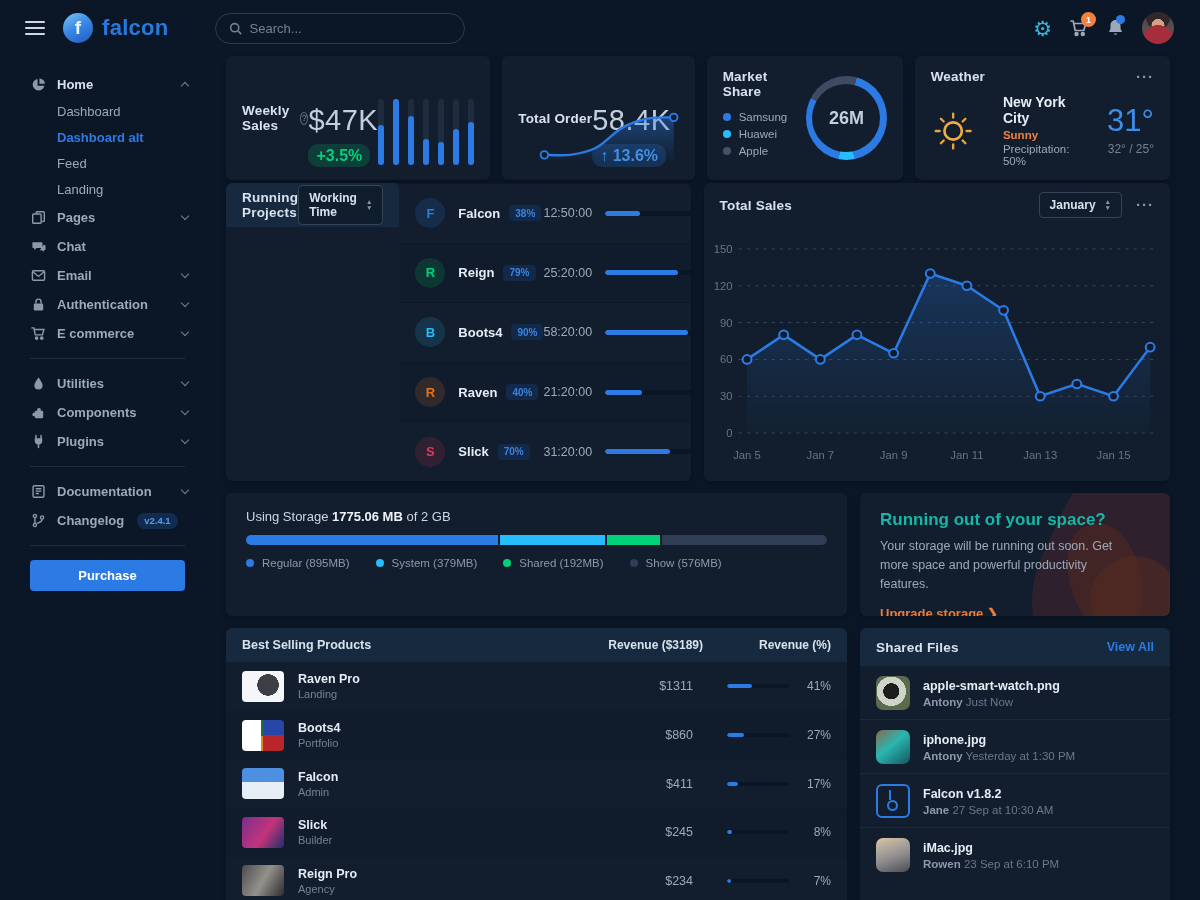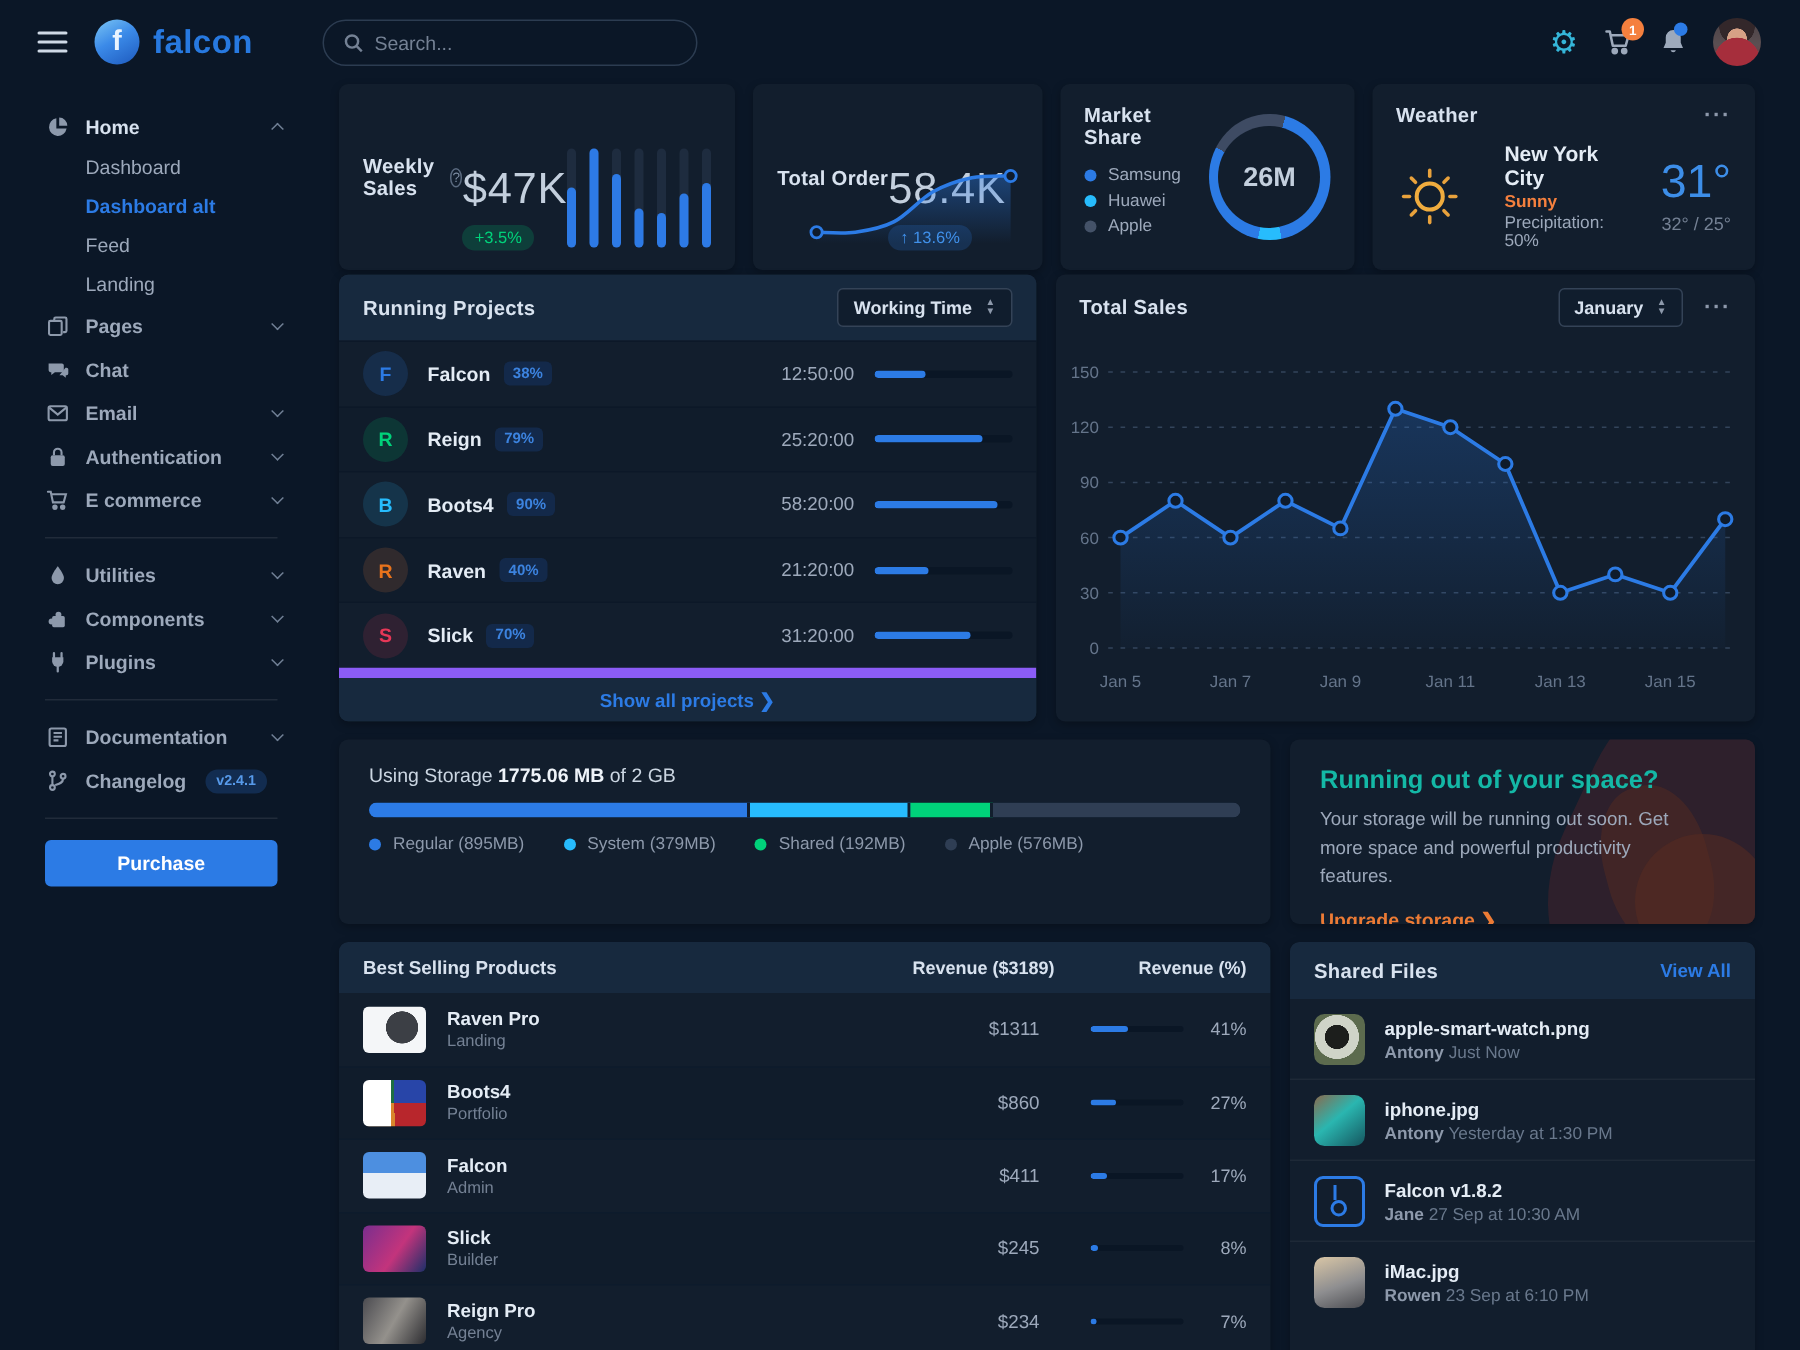--- a/index.html
+++ b/index.html
@@ -69,21 +69,21 @@
   .strip{background:#17293e;display:flex;align-items:center;padding:0 16px;border-radius:6px 6px 0 0}
   .dots{color:#8d99ab;font-size:15px;font-weight:700;letter-spacing:1px;cursor:pointer;line-height:.4}
 
   
   .kpi{padding:13px 16px;display:flex;flex-direction:row}
   .kpi-head{display:flex;align-items:center;gap:6px}
   .qmark{width:13px;height:13px;border-radius:50%;border:1px solid #5b6b80;color:#7d8da3;
     font-size:9px;display:flex;align-items:center;justify-content:center}
   .kpi-body{flex:1;display:flex;align-items:flex-end;justify-content:space-between}
   .kpi-value{font-size:29px;font-weight:500;color:#c3cfdd;letter-spacing:.5px}
-  .badge{display:inline-block;font-size:11px;font-weight:400;padding:2.5px 8px;border-radius:10px;margin-top:7px}
+  .badge{display:inline-block;font-size:16px;font-weight:700;padding:2.5px 8px;border-radius:10px;margin-top:7px}
   .badge.green{background:rgba(0,210,122,.18);color:#00d27a}
   .badge.blue{background:rgba(44,123,229,.2);color:#4191ea}
   .wk-bars{display:flex;align-items:flex-end;gap:9px;height:66px;margin-bottom:2px}
   .wk-col{width:6px;height:100%;background:#1e2c3f;border-radius:3px;display:flex;align-items:flex-end}
   .wk-fill{width:100%;background:#2d7ae5;border-radius:3px}
   .spark{position:absolute;right:10px;bottom:10px}
 
   .ms{padding:13px 16px;display:flex}
   .ms-left{display:flex;flex-direction:column}
   .ms-legend{margin-top:12px;display:flex;flex-direction:column;gap:5px}
@@ -98,21 +98,21 @@
   .weather-head{display:flex;justify-content:space-between;align-items:center}
   .weather-body{display:flex;align-items:center;margin-top:10px;gap:28px}
   .w-city{font-size:14px;font-weight:700;color:#e4ecf5}
   .w-cond{font-size:11.5px;font-weight:700;color:#f5803e;margin-top:3px}
   .w-prec{font-size:11.5px;color:#9da9bb;margin-top:2px}
   .w-right{margin-left:auto;text-align:right}
   .w-temp{font-size:31px;font-weight:500;color:#3d8ee8;line-height:1}
   .w-range{font-size:12px;color:#748194;margin-top:6px}
 
   
-  .rp{display:flex;flex-direction:column;overflow:hidden}
+  .rp{display:flex;flex-direction:row;overflow:hidden}
   .rp .strip{height:44px;justify-content:space-between}
   .select{display:flex;align-items:center;gap:9px;background:#101d2d;border:1px solid #344357;
     border-radius:4px;padding:5px 10px;font-size:12px;font-weight:600;color:#d8e2ef;cursor:pointer}
   .sort-arrows{display:flex;flex-direction:column;font-size:6.5px;color:#8d99ab;line-height:.9}
   .rp-rows{flex:1;display:flex;flex-direction:column}
   .rp-row{flex:1;display:flex;align-items:center;padding:0 16px;border-top:1px solid #0c1828}
   .rp-row:nth-of-type(even){background:#101c2b}
   .rp-avatar{width:30px;height:30px;border-radius:50%;display:flex;align-items:center;justify-content:center;
     font-size:13px;font-weight:700;margin-right:13px}
   .rp-name{font-size:13px;font-weight:700;color:#e4ecf5;text-decoration:none;margin-right:9px}
@@ -656,21 +656,21 @@
                 <span>System (379MB)</span>
               </div>
 
               <div class="st-leg-item">
                 <span class="leg-dot" style="background: rgb(0, 210, 122);"></span>
                 <span>Shared (192MB)</span>
               </div>
 
               <div class="st-leg-item">
                 <span class="leg-dot" style="background: rgb(47, 62, 84);"></span>
-                <span>Apple (576MB)</span>
+                <span>Show (576MB)</span>
               </div>
             </div>
         </div>
 
         <div class="card cta">
           <div class="cta-blob1"></div>
           <div class="cta-blob3"></div>
           <div class="cta-blob2"></div>
           <div class="cta-title">Running out of your space?</div>
           <div class="cta-body">Your storage will be running out soon. Get more space and powerful productivity features.</div>

